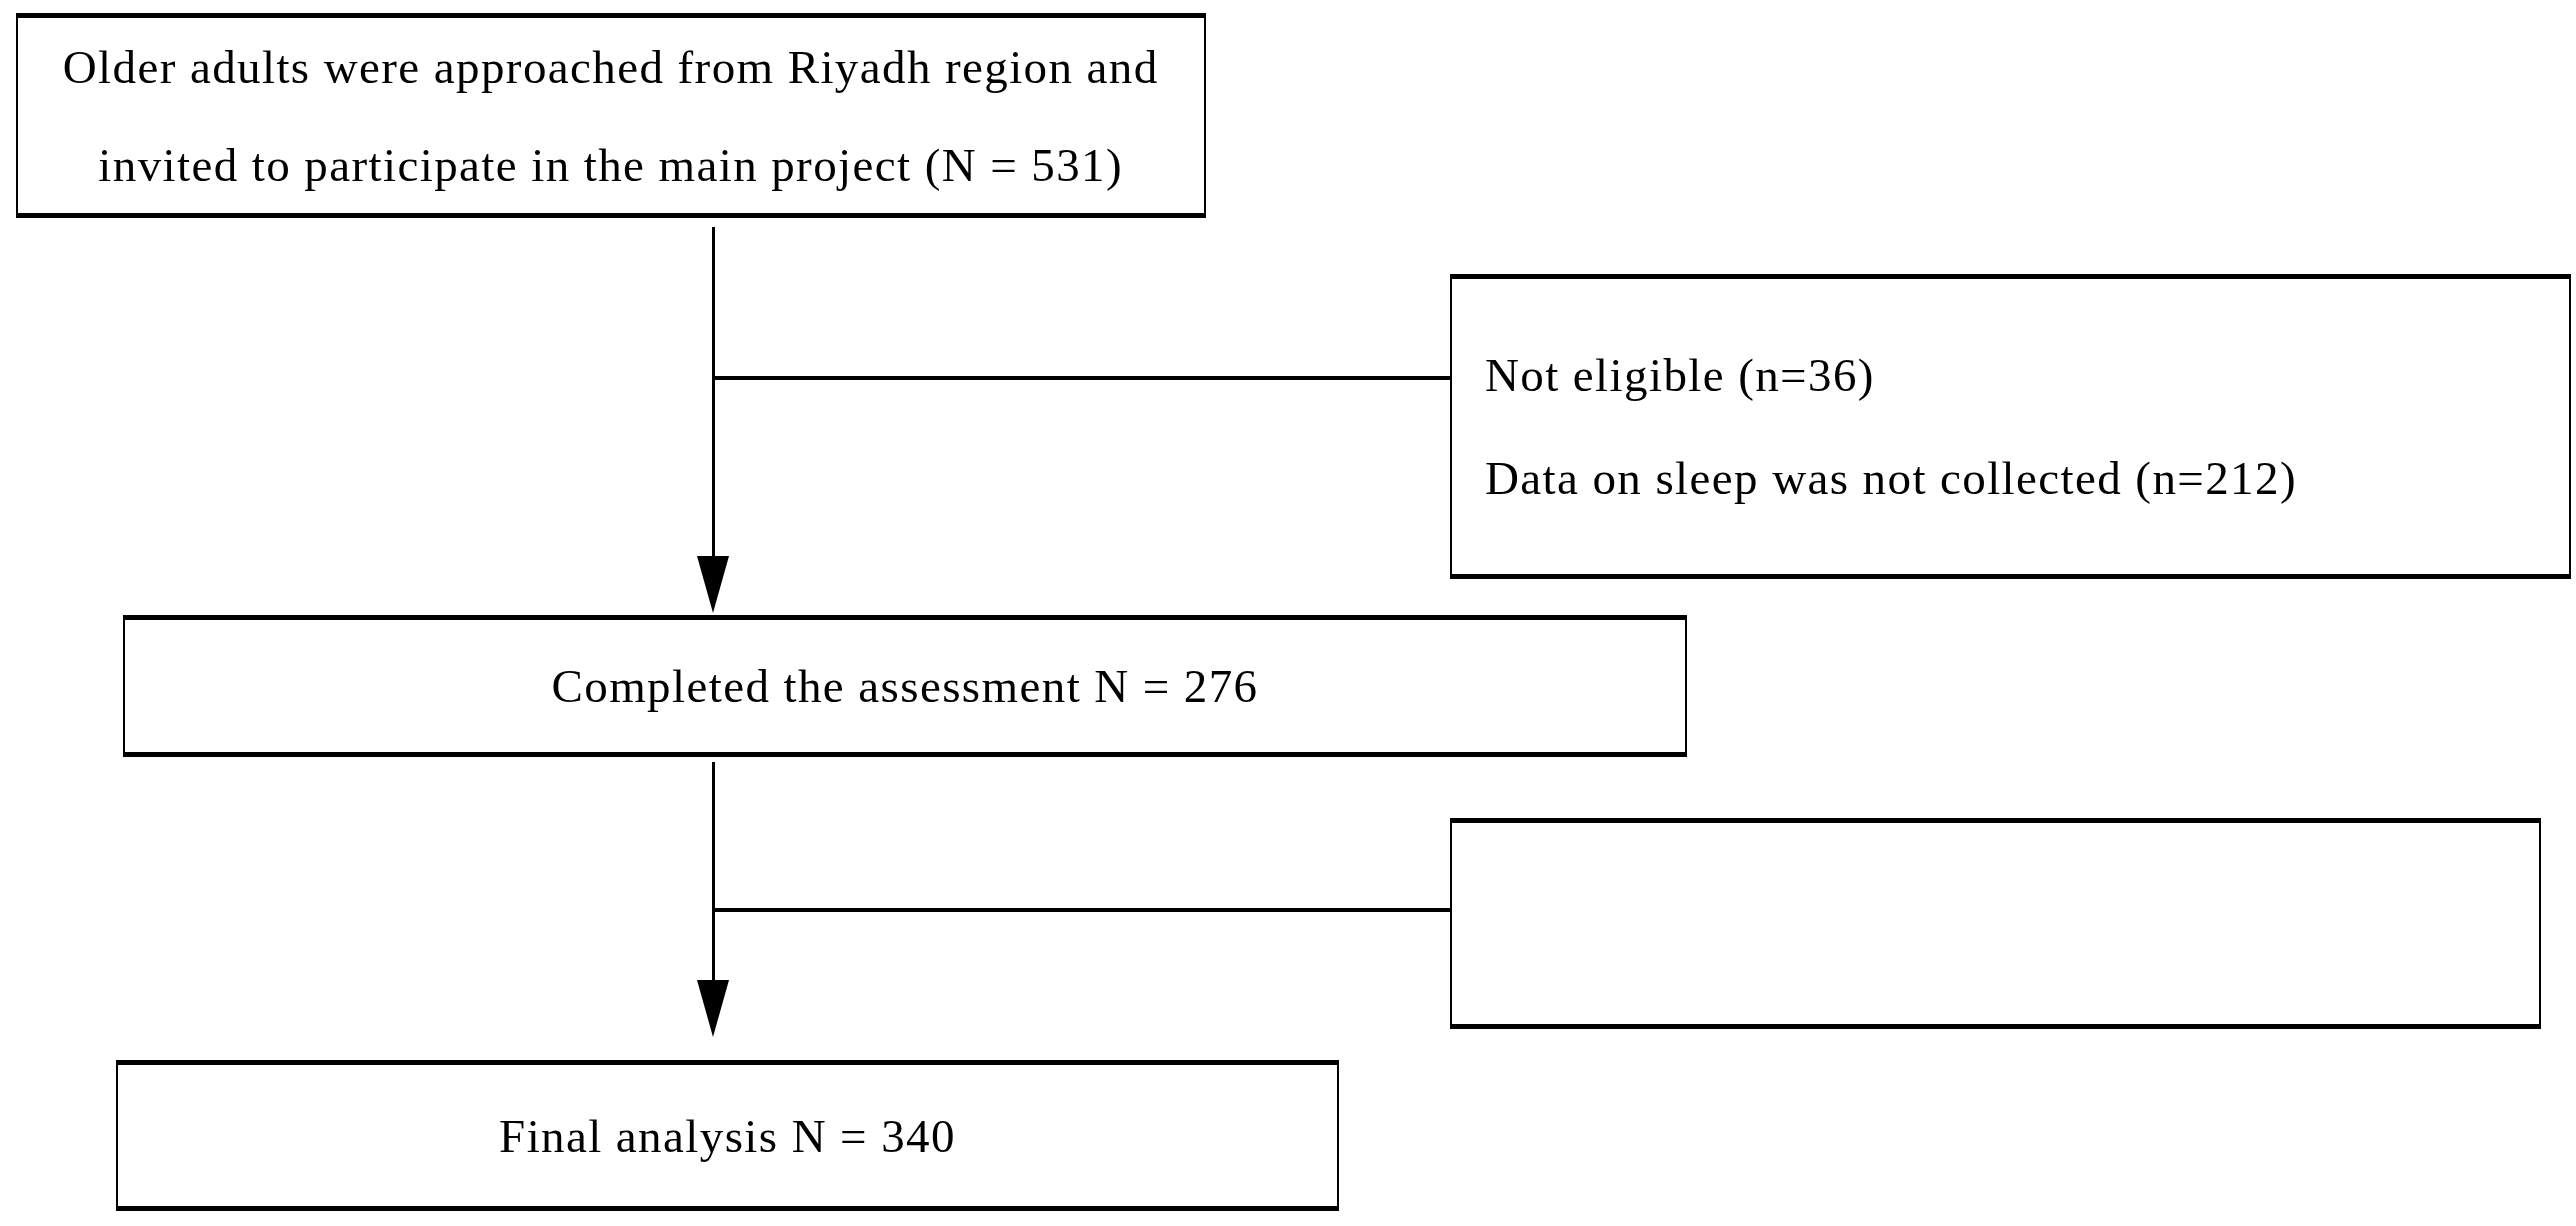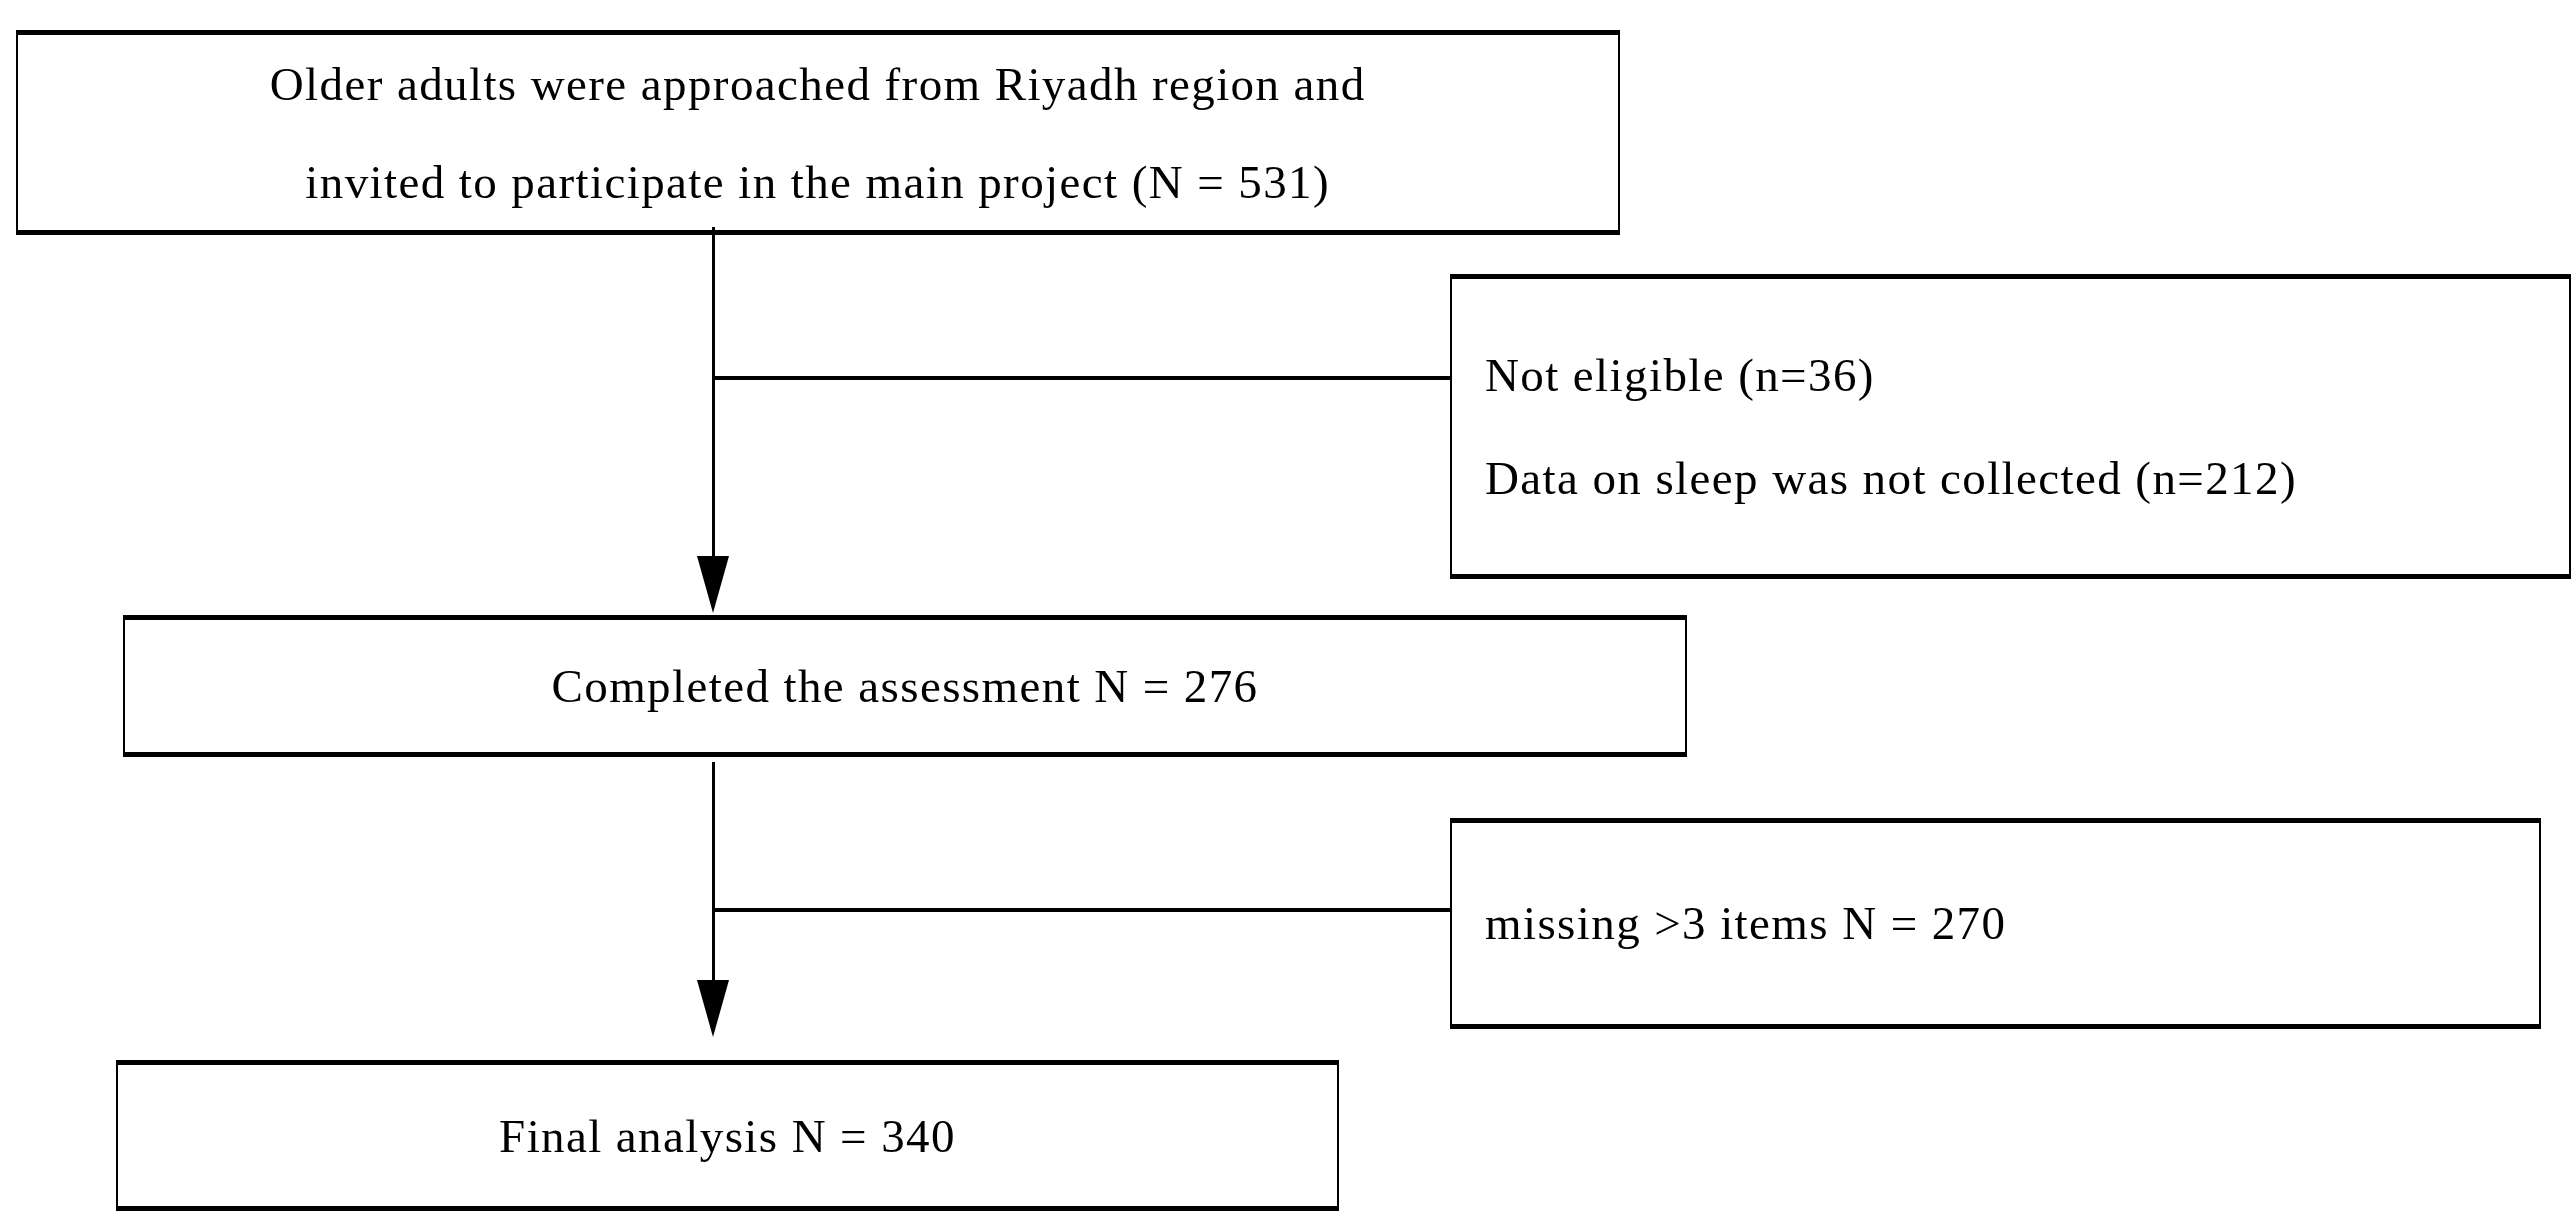--- a/index.html
+++ b/index.html
@@ -25,21 +25,21 @@
     display: flex;
     flex-direction: column;
     justify-content: center;
     font-size: 47px;
     letter-spacing: 1.4px;
     line-height: 100px;
   }
   .box.center { text-align: center; }
   .box.left   { text-align: left; padding-left: 33px; padding-right: 21px; }
   .box .ln { display: block; white-space: nowrap; }
-  #box-approached   { left: 15.7px;   top: 30px;   width: 1604px; height: 205px; line-height: 98px; }
+  #box-approached   { left: 15.7px;   top: 13px;   width: 1190px; height: 205px; line-height: 98px; }
   #box-not-eligible { left: 1450px; top: 274px;  width: 1121px; height: 305px; line-height: 103px; }
   #box-completed    { left: 123px;  top: 615px;  width: 1564px; height: 142px; }
   #box-excluded     { left: 1450px; top: 818px; width: 1091px; height: 211px; line-height: 105px; }
   #box-final        { left: 116px;  top: 1060px; width: 1223px; height: 151px; }
 
   .vline, .hline {
     position: absolute;
     background: #000000;
   }
   #vline-1 { left: 712px; top: 227px;  width: 2.8px;  height: 336px; }
@@ -79,21 +79,20 @@
 
   <div class="box center" id="box-completed">
     <span class="ln">Completed the assessment N = 276</span>
   </div>
 
   <div class="vline" id="vline-2"></div>
   <div class="arrowhead" id="arrowhead-2"></div>
   <div class="hline" id="hline-2"></div>
 
   <div class="box left" id="box-excluded">
-    <span class="ln">missing &gt;3 items N = 270</span>
   </div>
 
   <div class="box center" id="box-final">
     <span class="ln">Final analysis N = 340</span>
   </div>
 
 </div>
 
 
 </body></html>

